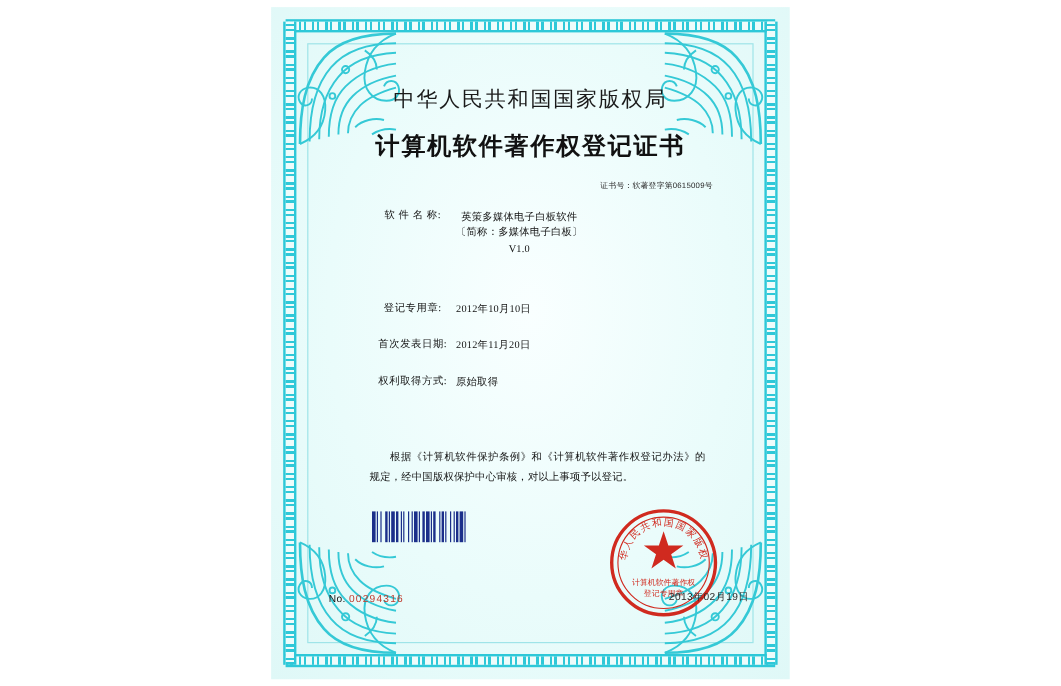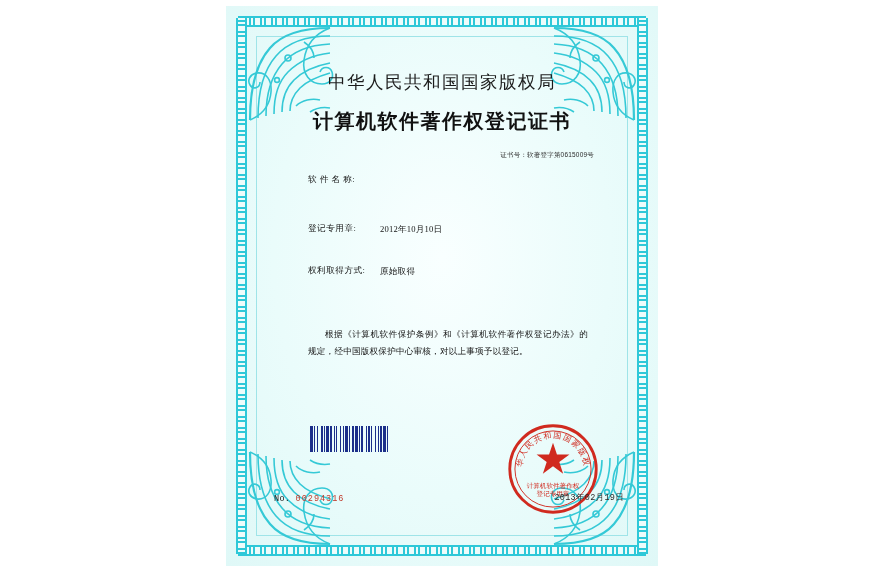--- a/index.html
+++ b/index.html
@@ -123,20 +123,21 @@
     letter-spacing: .2px;
   }
   .cert-no-line .val {
     font-family: "Liberation Sans", sans-serif;
     letter-spacing: .2px;
   }
 
   .fields {
     margin-top: 14px;
     padding-left: 46px;
+    text-align: center;
   }
   .row {
     display: flex;
     align-items: flex-start;
     margin-bottom: 5px;
     font-size: 8.5px;
     color: #161616;
   }
   .row .lbl {
     width: 72px;
@@ -199,21 +200,21 @@
 
   
   .bottom-row {
     position: absolute;
     left: 48px;
     right: 34px;
     bottom: 62px;
     display: flex;
     justify-content: space-between;
     align-items: flex-end;
-    font-family: Liberation Mono, monospace;
+    font-family: Liberation Sans, sans-serif;
     font-size: 8.5px;
     color: #141414;
   }
   .serial { letter-spacing: .3px; }
   .serial .num { color: #c0392b; letter-spacing: 1px; }
   .issue-date { letter-spacing: .3px; color: #2a2a2a; }
 </style>
 </head>
 <body>
 
@@ -301,28 +302,35 @@
     <div class="content">
       <div class="title-cn">中华人民共和国国家版权局</div>
       <div class="title-main">计算机软件著作权登记证书</div>
       <div class="cert-no-line">
         <span>证书号：</span><span class="val">软著登字第0615009号</span>
       </div>
 
       <div class="fields">
         <div class="row">
           <div class="lbl">软 件 名 称:</div>
+          <div class="val" style="white-space: pre-line;">英策多媒体电子白板软件
+〔简称：多媒体电子白板〕
+V1.0</div>
         </div>
         <div class="gap-md"></div>
         <div class="gap-lg"></div>
         <div class="row">
           <div class="lbl">登记专用章:</div>
           <div class="val">2012年10月10日</div>
         </div>
         <div class="gap-md"></div>
+        <div class="row">
+          <div class="lbl">首次发表日期:</div>
+          <div class="val">2012年11月20日</div>
+        </div>
         <div class="gap-md"></div>
         <div class="row">
           <div class="lbl">权利取得方式:</div>
           <div class="val">原始取得</div>
         </div>
         <div class="gap-md"></div>
         <div class="gap-md"></div>
       </div>
 
       <div class="para">根据《计算机软件保护条例》和《计算机软件著作权登记办法》的规定，经中国版权保护中心审核，对以上事项予以登记。</div>

